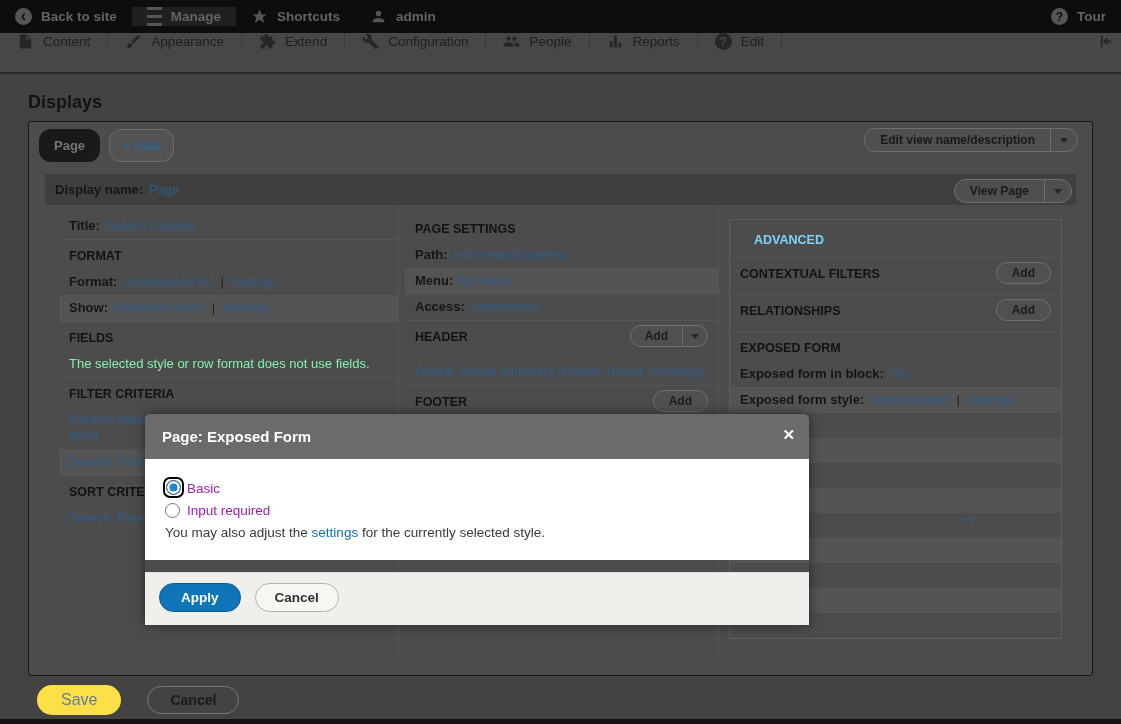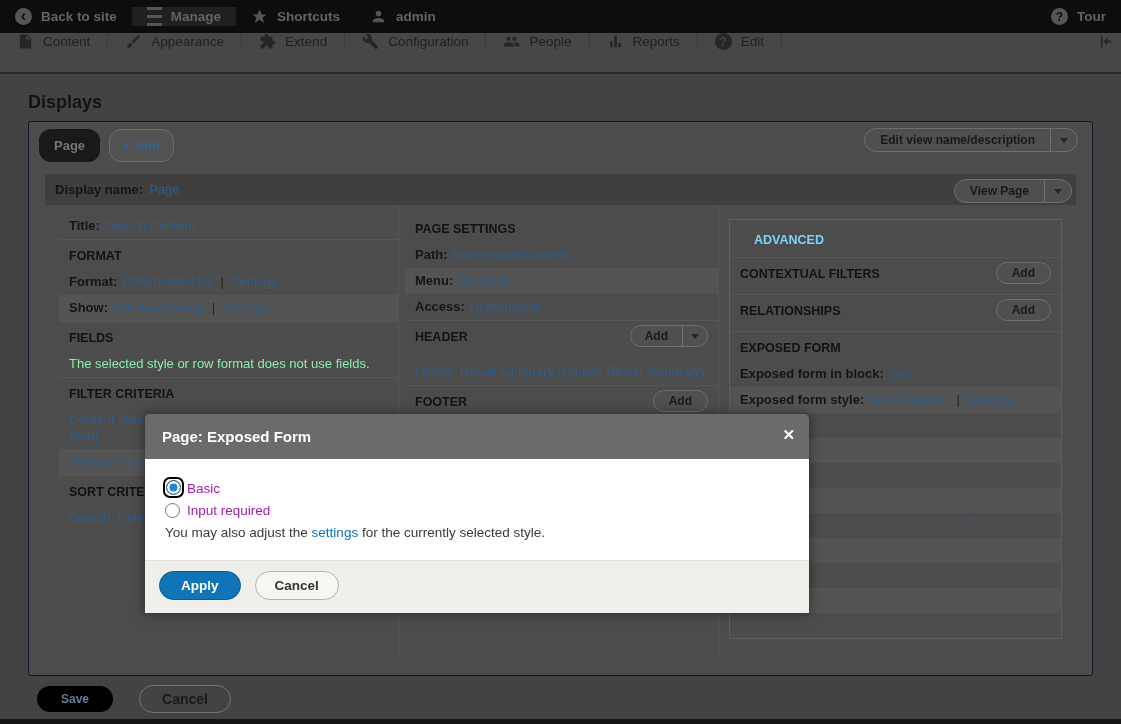--- a/index.html
+++ b/index.html
@@ -78,28 +78,28 @@
   .dlgh{background:#6b6b6b;color:#fff;font-weight:bold;font-size:15px;padding:14px 17px;
         border-radius:5px 5px 0 0;position:relative;}
   .dlgx{position:absolute;right:14px;top:12px;color:#fff;font-weight:bold;font-size:15px;cursor:pointer;}
   .dlgx::before{content:"✕";}
   .dlgb{background:#fff;padding:13px 20px 20px;color:#3a3a3a;font-size:13.5px;}
   .rrow{display:flex;align-items:flex-end;margin:7px 0;color:#a21caf;}
   .radio{width:15px;height:15px;border:1px solid #767676;border-radius:50%;background:#fff;margin-right:7px;box-sizing:border-box;}
   .focusw{outline:2px solid #000;border-radius:5px;padding:1px;display:inline-flex;margin-right:5px;}
   .focusw .radio{margin-right:0;background:#1e87d6;box-shadow:inset 0 0 0 2.5px #fff;border-color:#33587a;}
   .note{margin-top:0;}
-  .dlgf{background:#f0efeb;border-top:1px solid #e2e1db;padding:10px 14px 13px;display:flex;gap:14px;align-items:center;}
+  .dlgf{background:#f0efeb;border-top:1px solid #e2e1db;padding:10px 14px 13px;display:flex;gap:14px;align-items:center;margin-top:12px;}
   .bapply{background:#0f74b8;color:#fff;font-weight:bold;font-size:13.5px;border-radius:16px;
           padding:6px 21px;border:1px solid #0b5a8e;cursor:pointer;}
   .bcanceld{background:#f7f6f2;color:#333;font-weight:bold;font-size:13.5px;border-radius:16px;
             padding:6px 19px;border:1px solid #b3b2aa;cursor:pointer;}
   
   .actions{position:absolute;left:37px;top:685px;display:flex;gap:26px;align-items:center;}
-  .bsave{background:#000000;color:#5f7e97;font-weight:bold;font-size:12px;border-radius:15px;
+  .bsave{background:#fde047;color:#5f7e97;font-weight:normal;font-size:16px;border-radius:15px;
          padding:6px 24px;border:none;cursor:pointer;}
   .bcancelp{background:transparent;color:#1a1a1a;font-weight:bold;font-size:14px;border-radius:15px;
             padding:5px 22px;border:1px solid #757575;cursor:pointer;}
   .bstrip{position:absolute;left:0;right:0;bottom:0;height:5px;background:#141414;}
   svg.ic{width:17px;height:17px;display:block;}
 </style>
 </head>
 <body>
 
 <div class="tb1">

